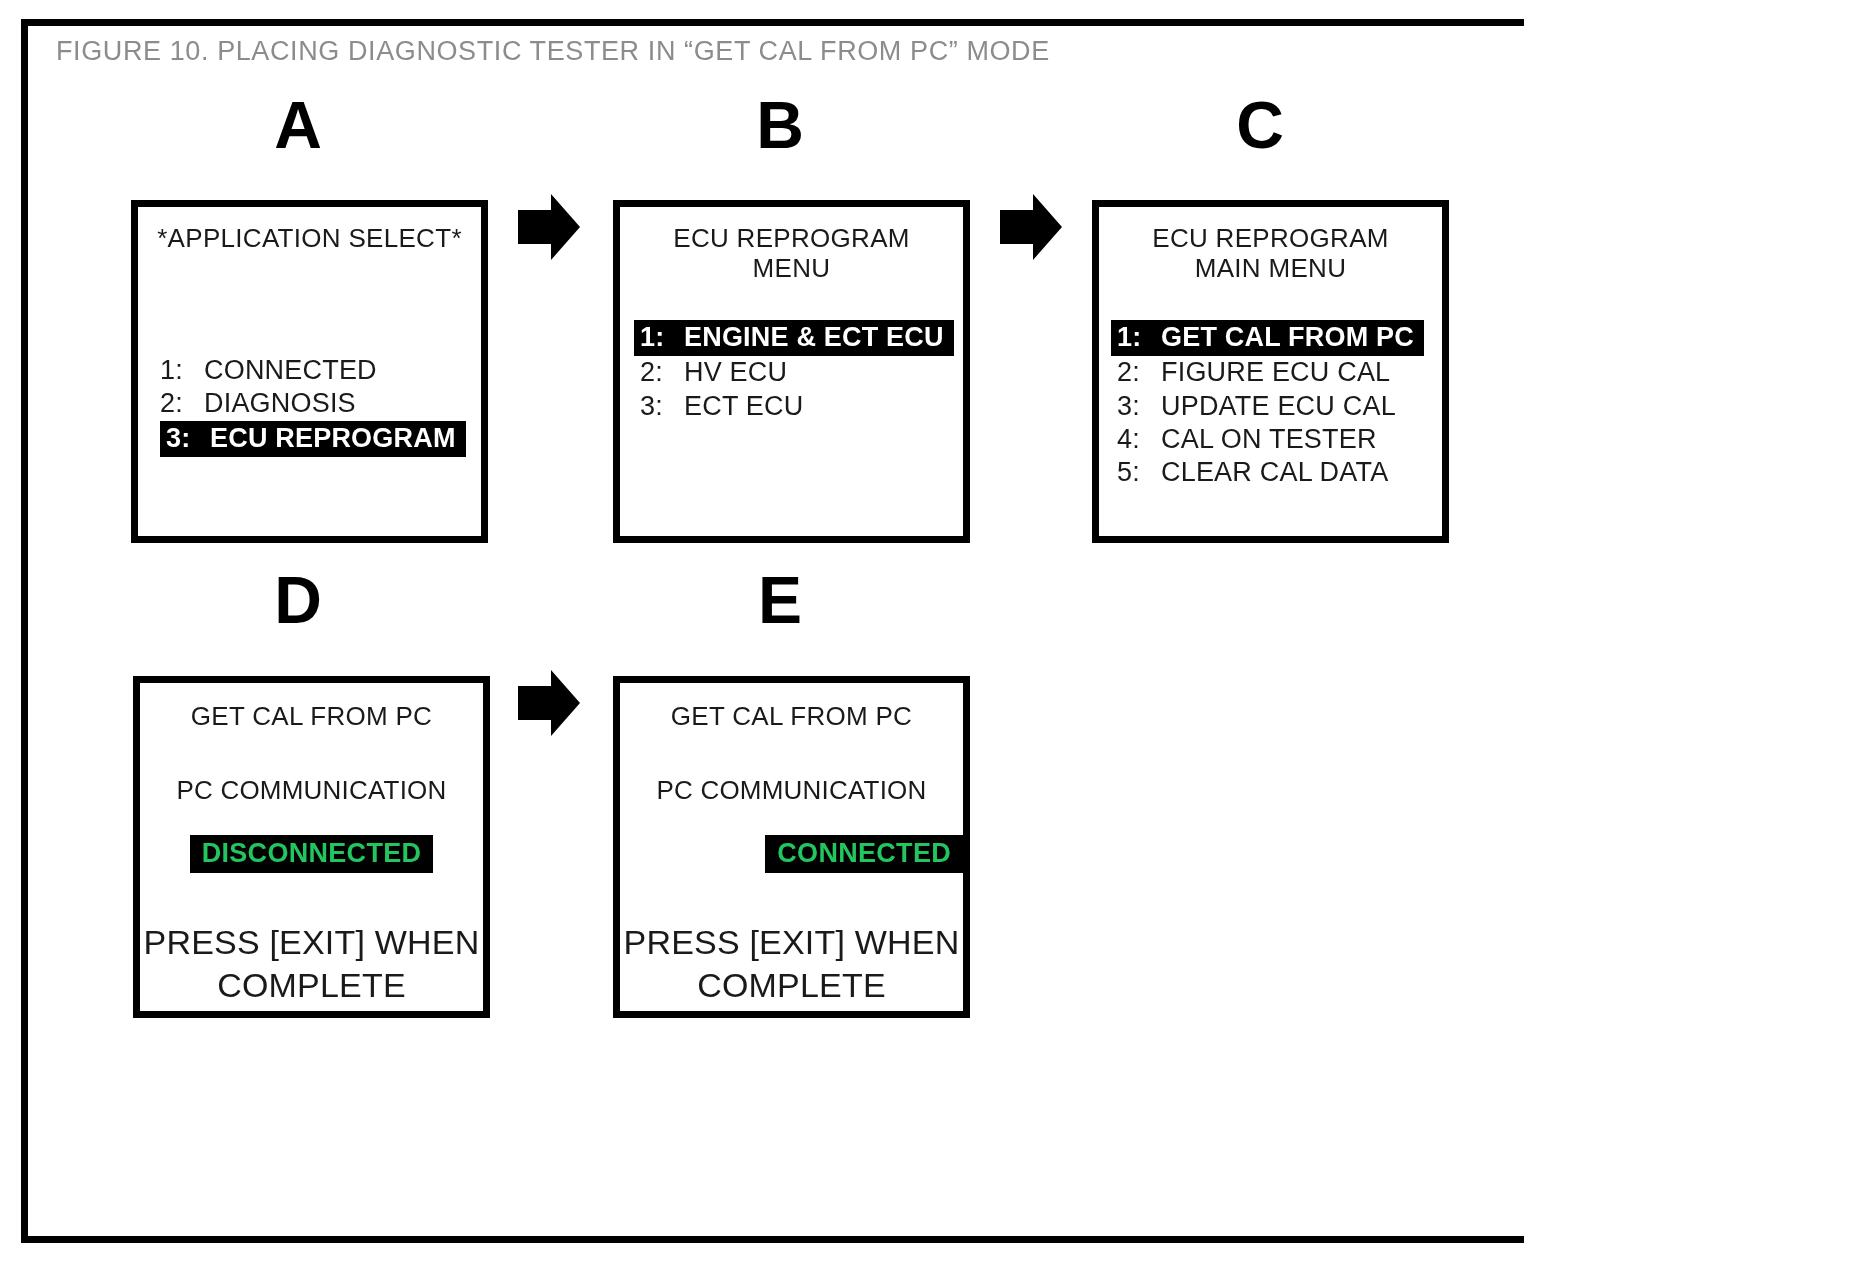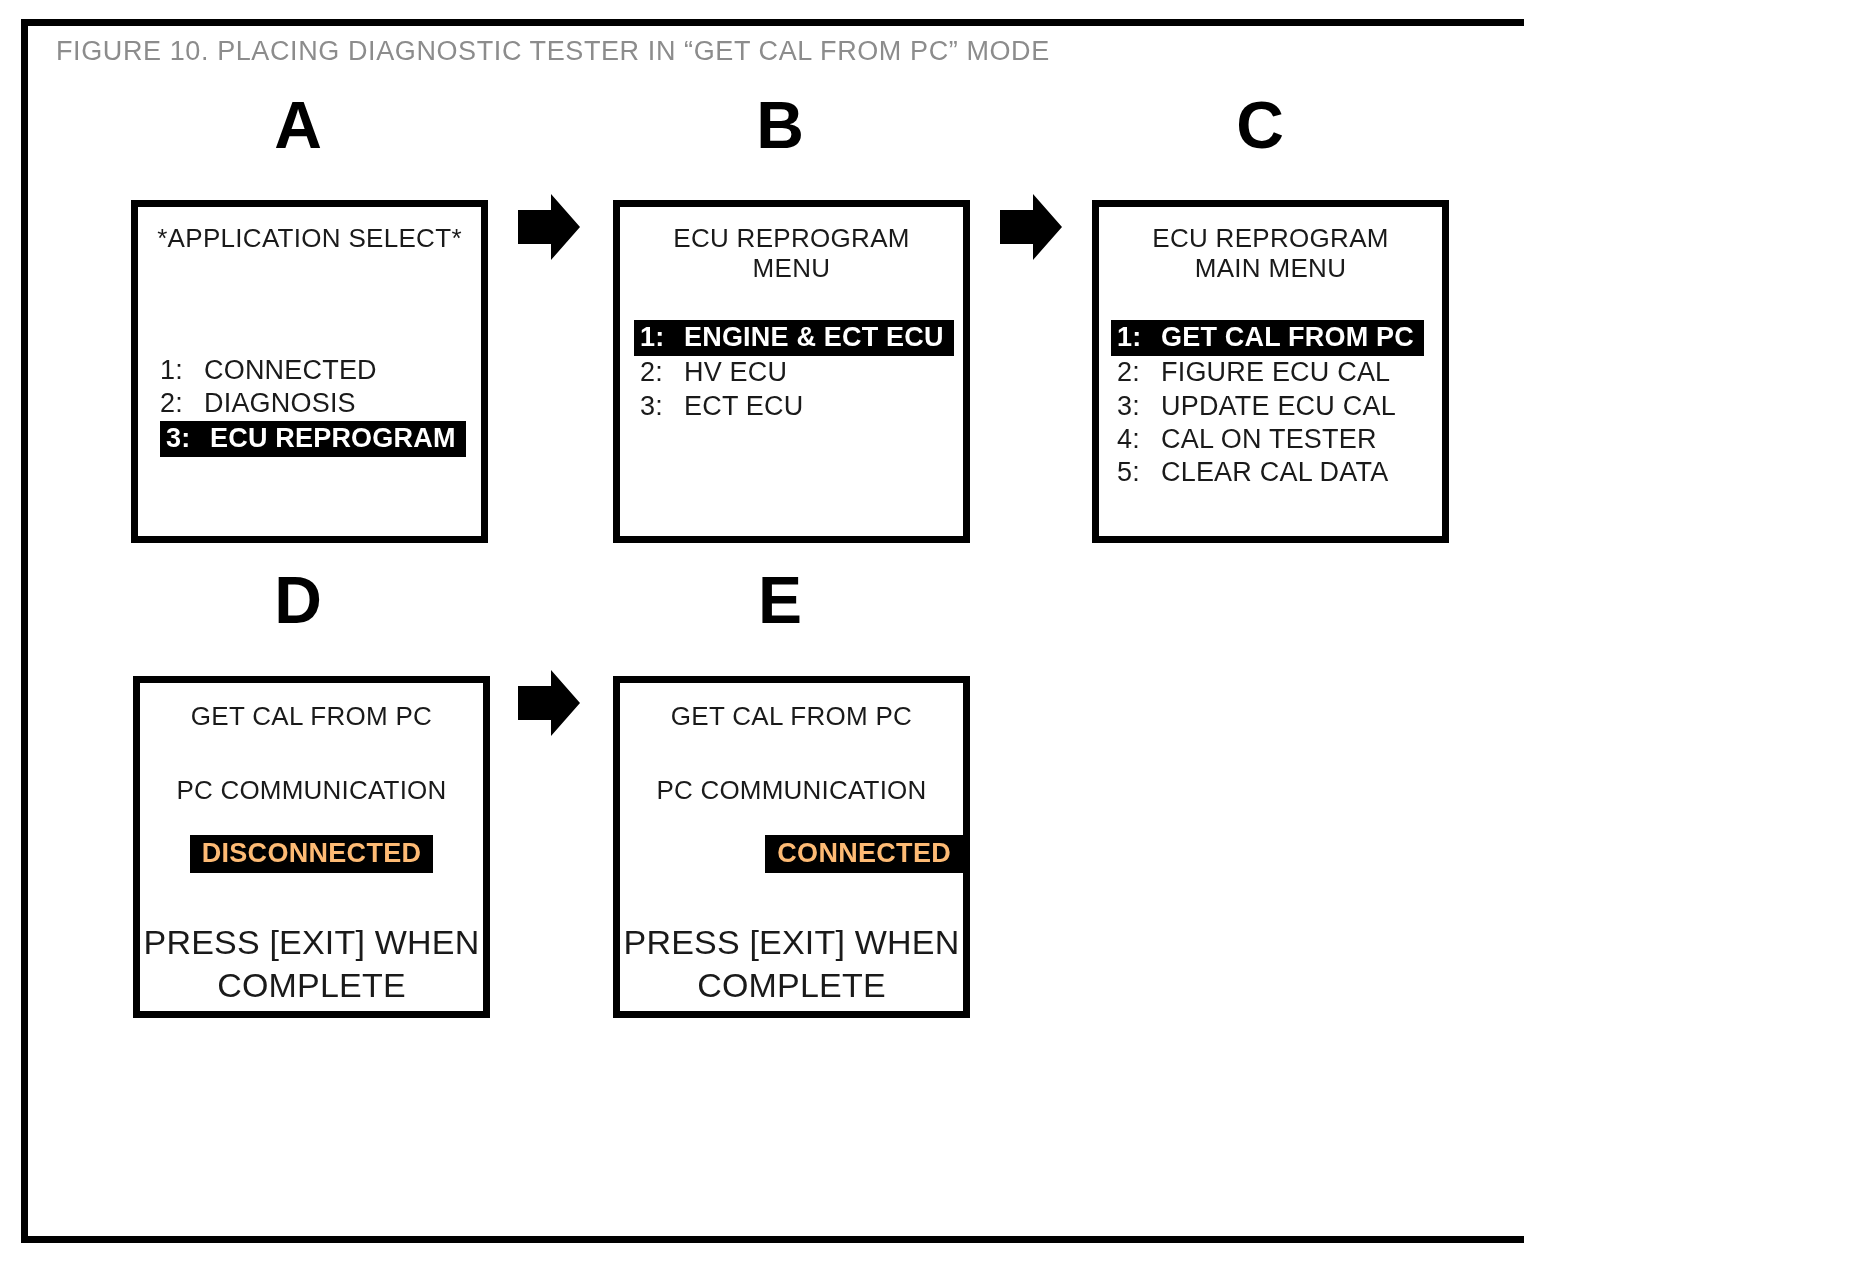--- a/index.html
+++ b/index.html
@@ -107,21 +107,21 @@
 
   .status-line {
     text-align: center;
     font-size: 26px;
     color: #1a1a1a;
     letter-spacing: 0.2px;
   }
   .status-badge {
     display: inline-block;
     background: #000000;
-    color: #fdba74;
+    color: #22c55e;
     font-weight: bold;
     font-size: 27px;
     letter-spacing: 0.3px;
     padding: 3px 12px 4px 12px;
   }
   .footer-line {
     text-align: center;
     font-size: 34px;
     color: #1a1a1a;
     line-height: 1.25;

